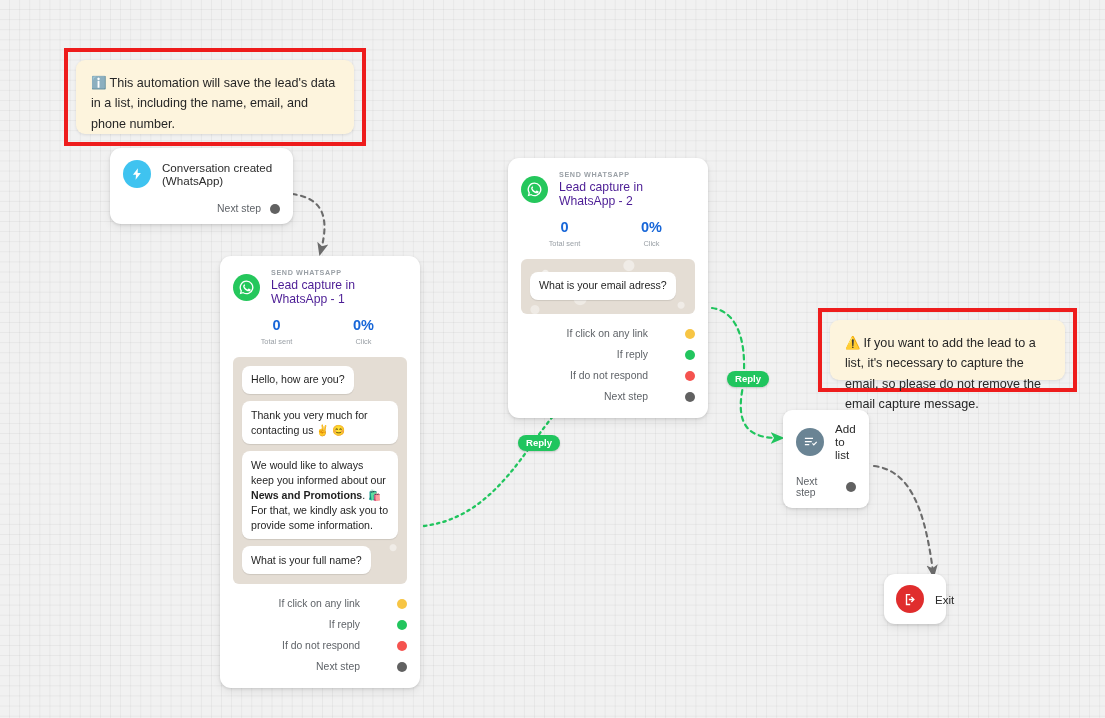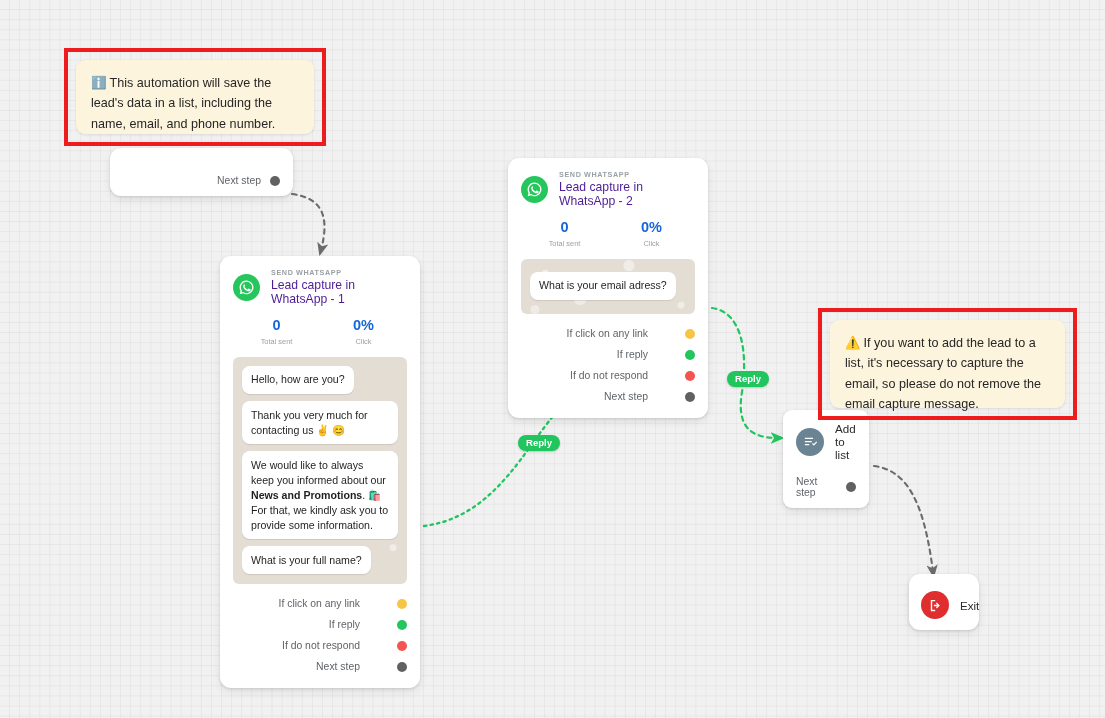--- a/index.html
+++ b/index.html
@@ -33,22 +33,22 @@
     border-radius: 9px;
     box-shadow: 0 1px 3px rgba(0,0,0,.10);
     padding: 13px 16px 13px 15px;
     box-sizing: border-box;
     font-size: 12.6px;
     line-height: 1.62;
     color: #262626;
   }
   .note .emo { font-size: 12.5px; padding-right: 3px; }
 
-  #note-info  { left: 64px;  top: 48px;  width: 262px; height: 98px; }
-  #note-warn  { left: 818px; top: 308px; width: 259px; height: 112px; }
+  #note-info  { left: 64px;  top: 48px;  width: 302px; height: 98px; }
+  #note-warn  { left: 818px; top: 308px; width: 259px; height: 84px; }
 
   
   .card {
     position: absolute;
     background: #fff;
     border-radius: 11px;
     box-shadow: 0 1px 3px rgba(0,0,0,.13), 0 4px 10px rgba(0,0,0,.07);
     z-index: 10;
     box-sizing: border-box;
   }
@@ -176,20 +176,28 @@
     </div>
   </div>
 
   <div class="note-wrap" id="note-warn">
     <div class="note">
       <span class="emo">⚠️</span><span>If you want to add the lead to a list, it's necessary to capture the email, so please do not remove the email capture message.</span>
     </div>
   </div>
 
   <div class="card" id="node-trigger" style="left:110px; top:148px; width:183px; padding:12px 13px 10px 13px;">
+    <div class="simple-head">
+      <span class="node-icon ic-bolt">
+        <svg width="14" height="14" viewBox="0 0 24 24">
+            <path fill="#fff" d="M13.5 2 5 13.2h5.3L9.6 22 18.6 10.3h-5.5z"></path>
+          </svg>
+      </span>
+      <span class="plain-title">Conversation created (WhatsApp)</span>
+    </div>
     <div class="next-row" style="margin-top:15px;">
       <span class="port-lbl">Next step</span>
       <span class="dot dot-gray"></span>
     </div>
   </div>
 
   <div class="card" id="node-wa1" style="left:220px; top:256px; width:200px; padding:13px 13px 11px 13px;">
     <div class="card-head">
       <span class="node-icon ic-wa">
         <svg width="17" height="17" viewBox="0 0 24 24">
@@ -297,21 +305,21 @@
         </svg>
       </span>
       <span class="plain-title">Add to list</span>
     </div>
     <div class="next-row" style="margin-top:15px;">
       <span class="port-lbl">Next step</span>
       <span class="dot dot-gray"></span>
     </div>
   </div>
 
-  <div class="card" id="node-exit" style="left:909px; top:574px; width:70px; padding:17px 12px 11px 12px;">
+  <div class="card" id="node-exit" style="left:884px; top:574px; width:62px; padding:11px 12px 11px 12px;">
     <div class="simple-head">
       <span class="node-icon ic-exit">
         <svg width="15" height="15" viewBox="0 0 24 24">
           <path fill="#fff" d="M4.5 3h7v2.2H6.7v13.6h4.8V21h-7z"></path>
           <path fill="#fff" d="M14.1 7.2 12.6 8.7l2.2 2.2H9.4v2.2h5.4l-2.2 2.2 1.5 1.5 4.8-4.8z"></path>
         </svg>
       </span>
       <span class="plain-title">Exit</span>
     </div>
   </div>

